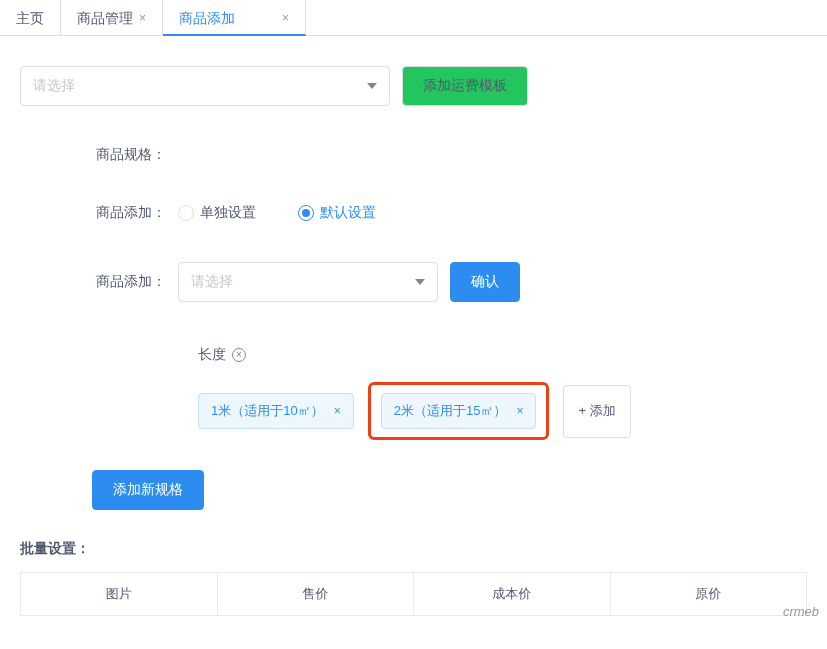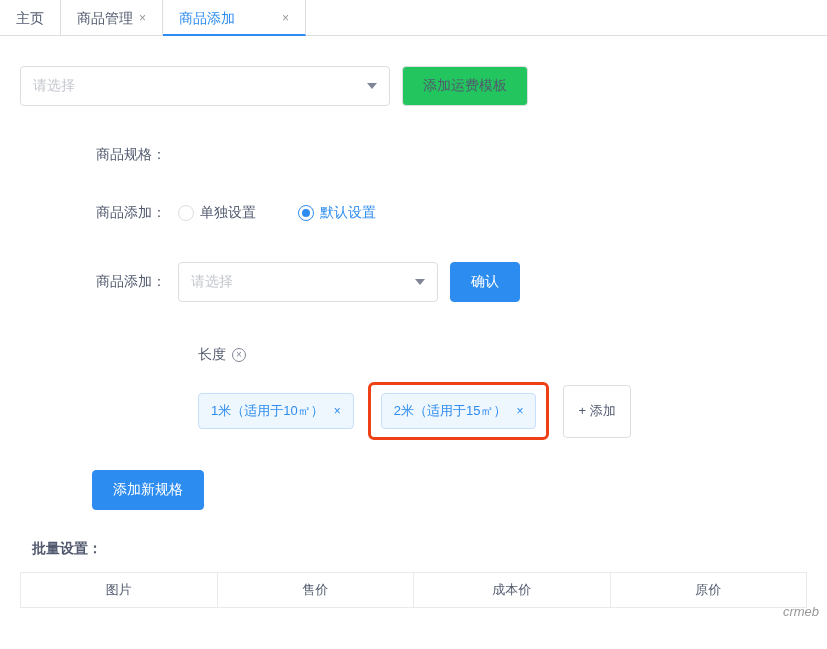--- a/index.html
+++ b/index.html
@@ -33,22 +33,22 @@
     
     .spec-block { margin-left: 158px; padding-left: 20px; margin-bottom: 30px; }
     .spec-title { display: flex; align-items: center; gap: 6px; margin-bottom: 18px; color: #515a6e; margin-top: 44px; }
     .remove-circle { width: 14px; height: 14px; border: 1px solid #808695; border-radius: 50%; display: inline-flex; align-items: center; justify-content: center; font-size: 10px; color: #808695; cursor: pointer; line-height: 1; }
     .tags-row { display: flex; align-items: center; gap: 14px; }
     .tag { display: inline-flex; align-items: center; gap: 10px; height: 36px; padding: 8px 12px; border: 1px solid #c5e0fc; background: #eef6fe; color: #2d8cf0; border-radius: 4px; font-size: 13px; }
     .tag-close { color: #2d8cf0; cursor: pointer; font-size: 12px; }
     .highlight-box { border: 3px solid #ed4014; border-radius: 6px; padding: 8px 10px; display: inline-flex; }
     .add-tag { display: inline-flex; align-items: center; height: 53px; padding: 0 14px; border: 1px solid #dcdee2; border-radius: 4px; cursor: pointer; color: #515a6e; font-size: 13px; }
     
-    .batch-label { font-size: 14px; color: #515a6e; font-weight: bold; margin: 20px 0 14px 32px; }
-    .table-header { display: flex; border-top: 1px solid #e8eaec; border-bottom: 1px solid #e8eaec; height: 36px; margin: 0 20px; }
+    .batch-label { font-size: 14px; color: #515a6e; font-weight: bold; margin: 20px 0 14px 20px; }
+    .table-header { display: flex; border-top: 1px solid #e8eaec; border-bottom: 1px solid #e8eaec; height: 44px; margin: 0 20px; }
     .th { flex: 1; display: flex; align-items: center; justify-content: center; border-right: 1px solid #e8eaec; color: #515a6e; font-size: 13px; }
     .th:first-child { border-left: 1px solid #e8eaec; }
     
     .watermark { position: fixed; right: 8px; bottom: 30px; font-size: 13px; color: #999; font-style: italic; }
   </style>
 </head>
 <body>
 
 <div class="tabs">
   <div class="tab">

